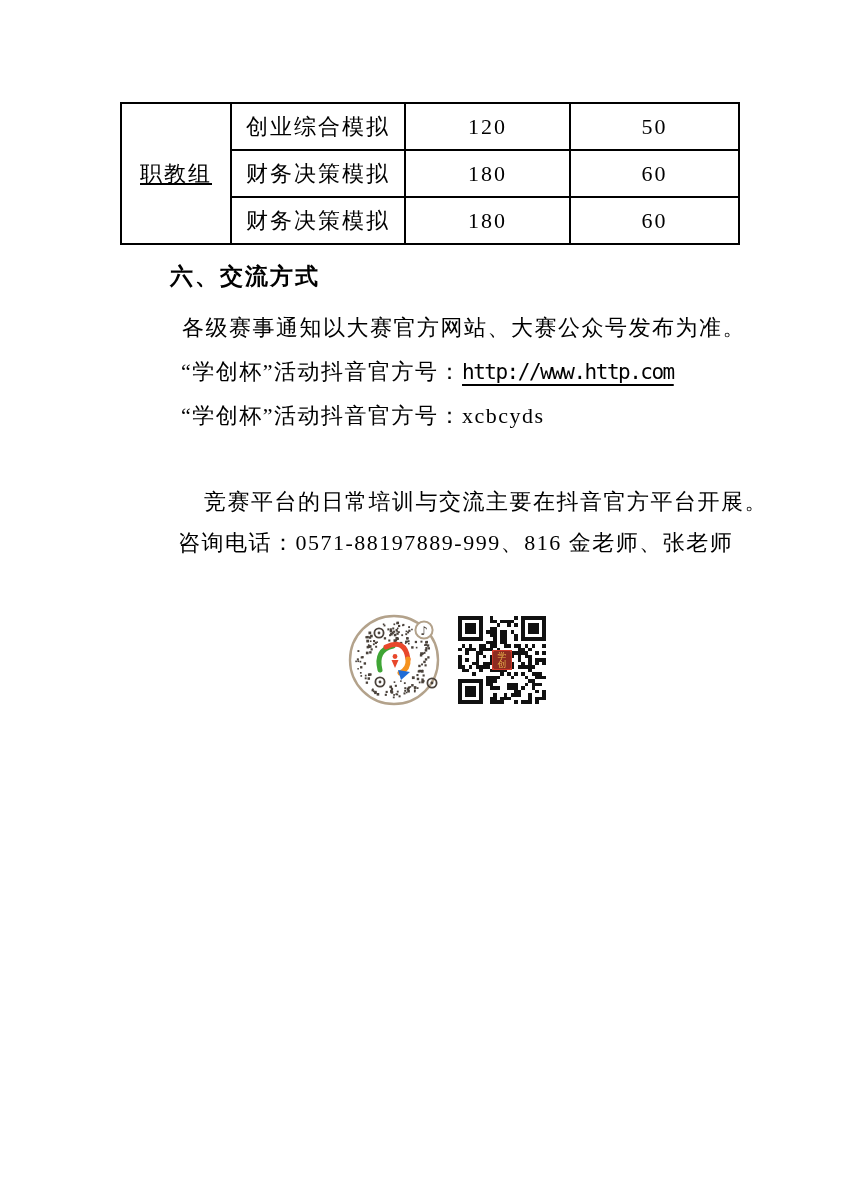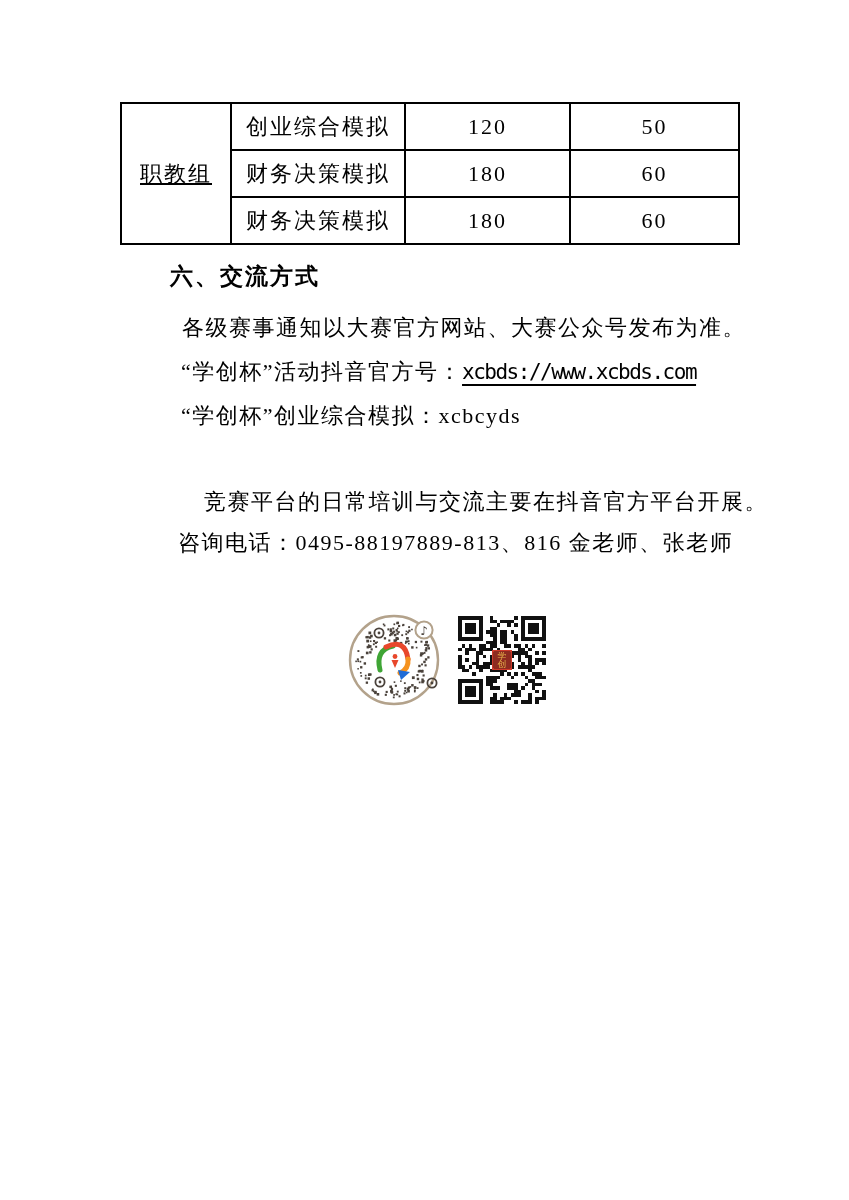--- a/index.html
+++ b/index.html
@@ -80,26 +80,26 @@
       <td class="c4">60</td>
     </tr>
   </tbody>
     </table>
 
   <div class="heading">六、交流方式</div>
 
   <div class="line l-notice">各级赛事通知以大赛官方网站、大赛公众号发布为准。</div>
 
   <div class="line l-web">
-    <span>“学创杯”活动抖音官方号：</span><a class="url">xcbds://www.xcbds.com</a>
+    <span>“学创杯”活动抖音官方号：</span><a class="url">http://www.http.com</a>
   </div>
 
-  <div class="line l-wechat">“学创杯”创业综合模拟：xcbcyds</div>
+  <div class="line l-wechat">“学创杯”活动抖音官方号：xcbcyds</div>
   <div class="line l-platform">竞赛平台的日常培训与交流主要在抖音官方平台开展。</div>
-  <div class="line l-phone">咨询电话：0495-88197889-813、816 金老师、张老师</div>
+  <div class="line l-phone">咨询电话：0571-88197889-999、816 金老师、张老师</div>
 
   <svg id="qr-circ" class="qr-circ" viewBox="0 0 92 92">
       <circle cx="46" cy="46" r="44" fill="none" stroke="#b3a28b" stroke-width="2.4"></circle>
       <rect x="20.840641005066104" y="31.10978495319912" width="2.689421690064213" height="2.689421690064213" fill="#4a423b"></rect>
       <rect x="76.83649578643113" y="44.216531280410294" width="2.372796225954218" height="2.372796225954218" fill="#4a423b"></rect>
       <rect x="73.23339720126815" y="66.70959806375221" width="2.6047712927240747" height="2.6047712927240747" fill="#4a423b"></rect>
       <rect x="58.7109786824163" y="23.494138818711512" width="1.865532791784747" height="1.865532791784747" fill="#4a423b"></rect>
       <rect x="48.493385607389406" y="7.623666240219104" width="2.546516514311785" height="2.546516514311785" fill="#4a423b"></rect>
       <rect x="41.52711563252668" y="71.56042995945319" width="2.498888326156367" height="2.498888326156367" fill="#4a423b"></rect>
       <rect x="41.58972297108103" y="72.3150375939696" width="1.5035845041291716" height="1.5035845041291716" fill="#4a423b"></rect>

